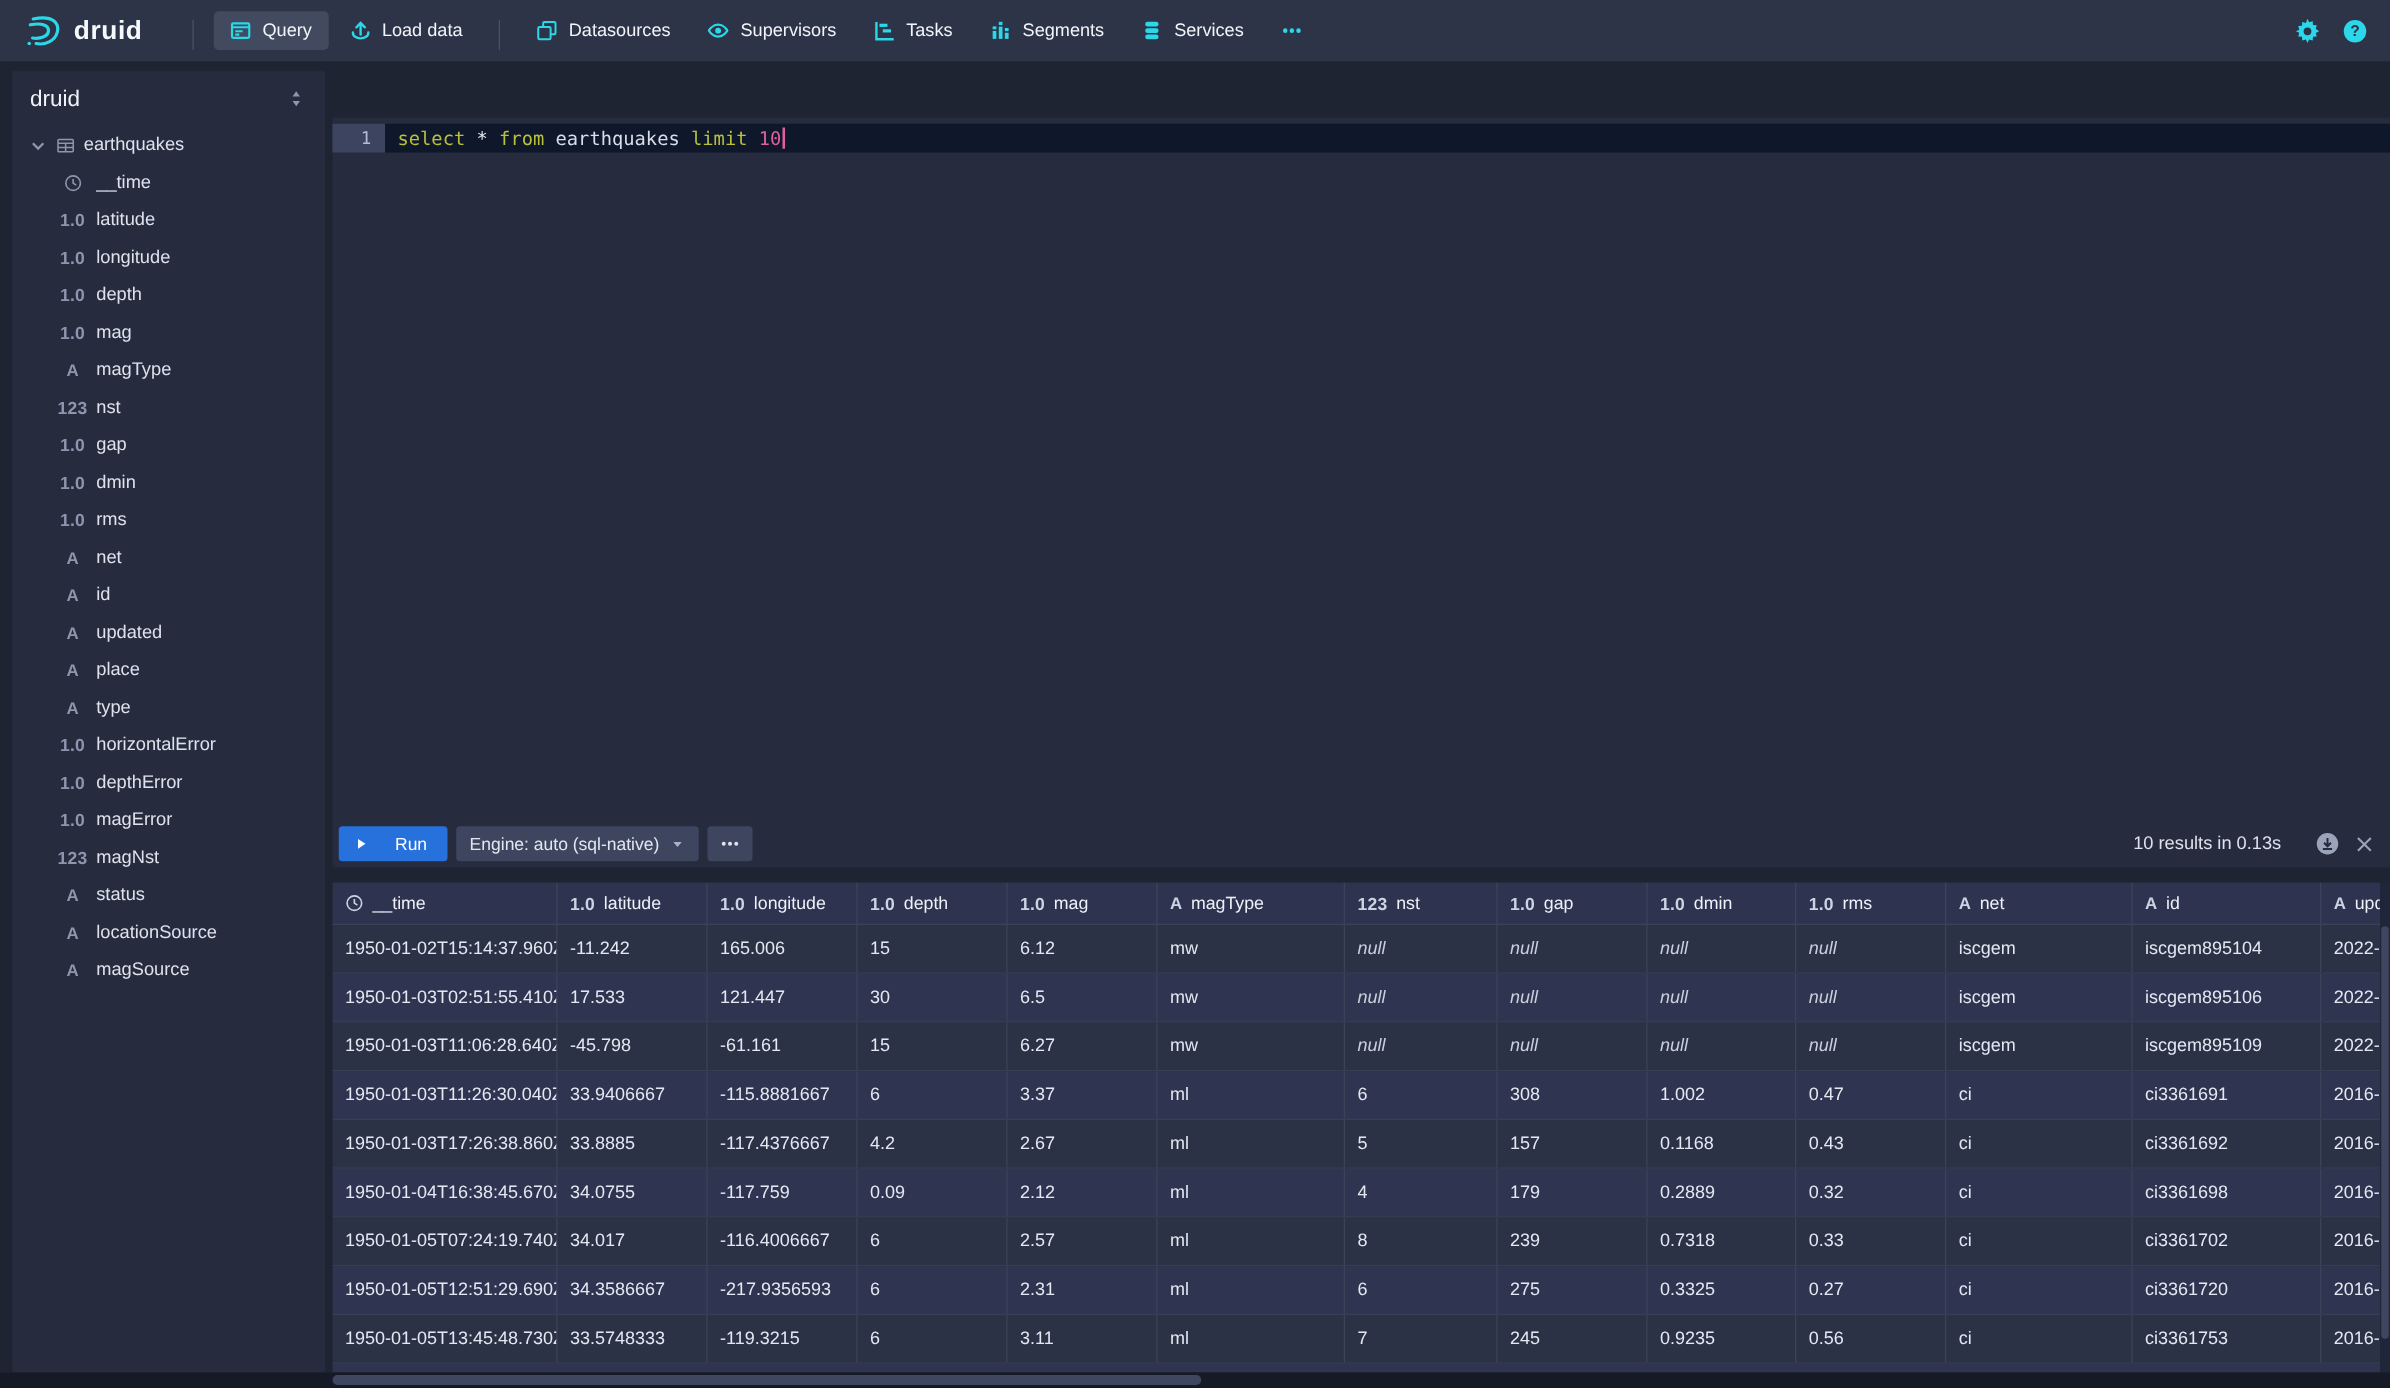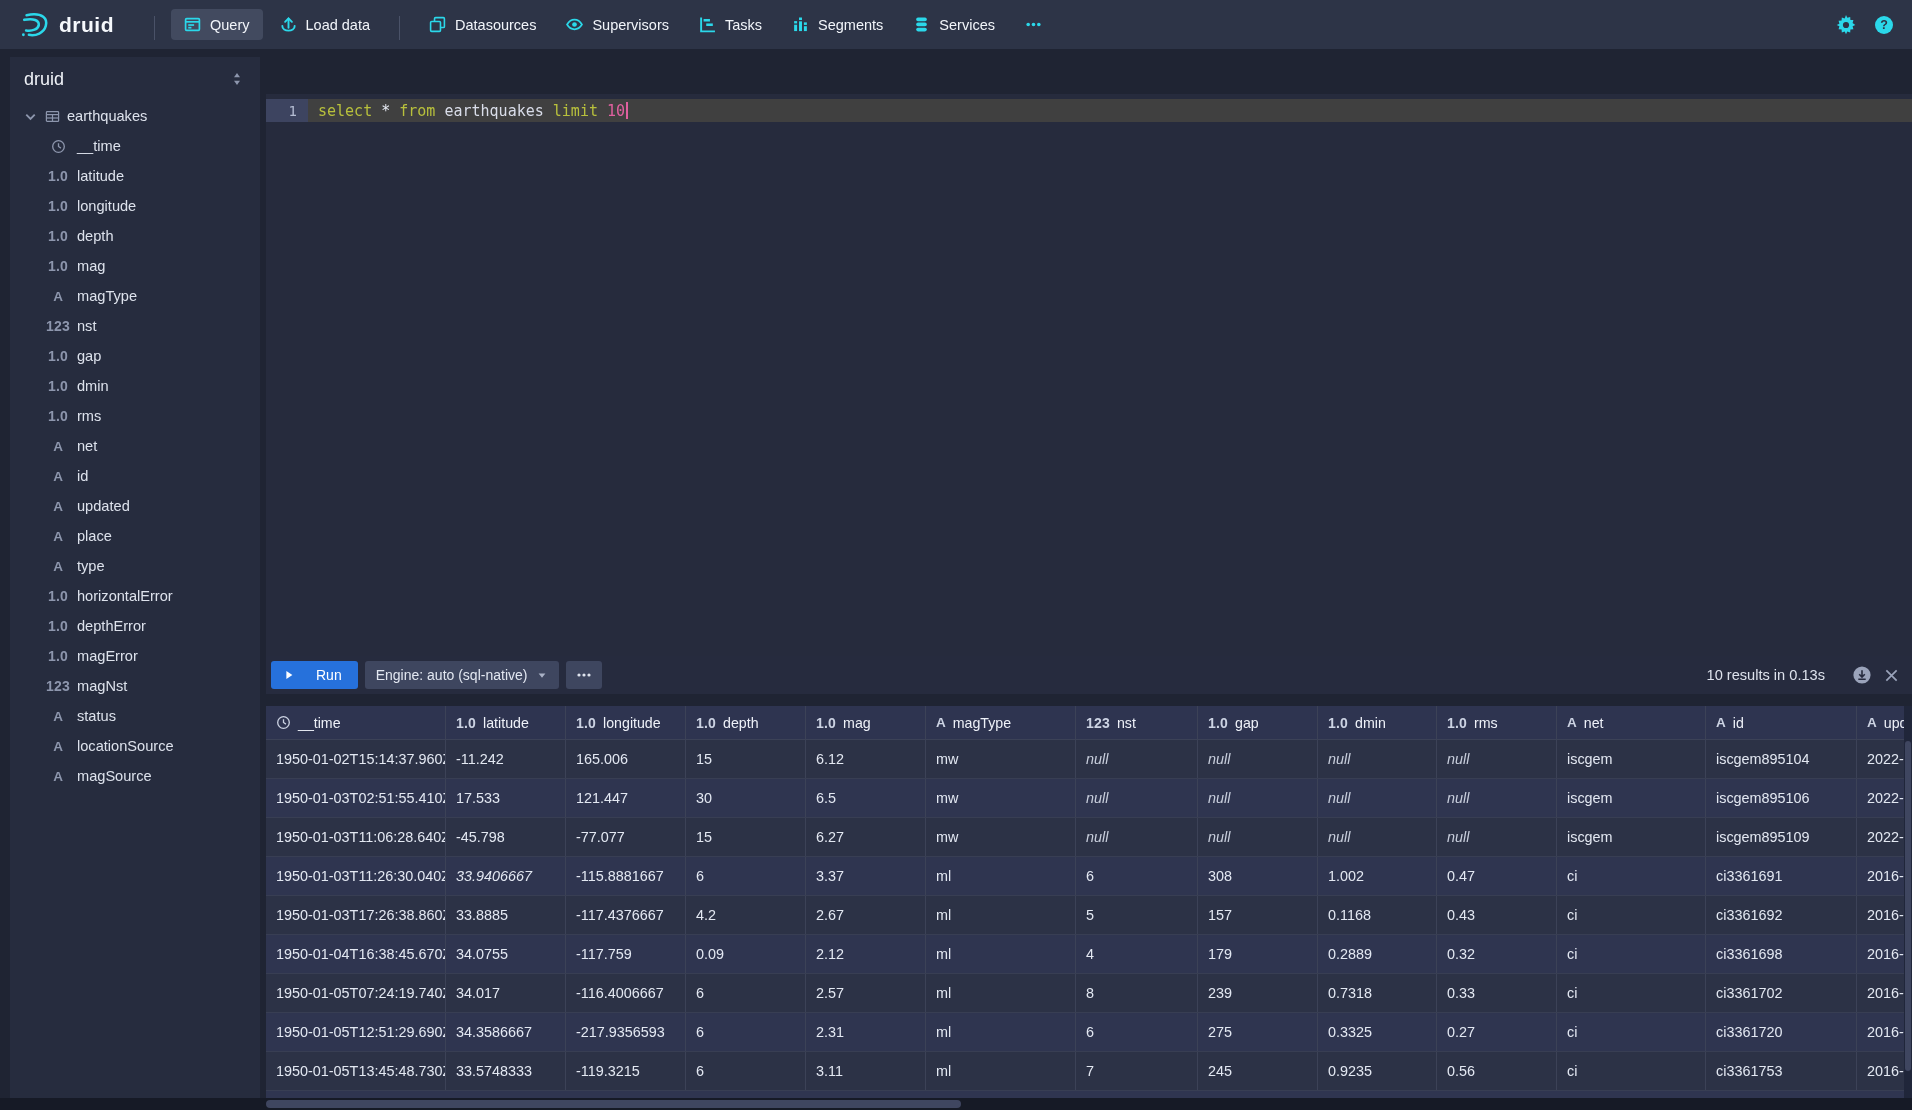--- a/index.html
+++ b/index.html
@@ -77,21 +77,21 @@
 
   
   .editor { position:absolute; left:266px; top:94px; right:0; height:562px; background:#262b3d; }
   .editor-line { position:absolute; left:0; top:5px; right:0; height:23px; display:flex; }
   .gutter {
     width:42px; background:#3d4460; color:#b4bcd2; flex:none;
     font-family:"DejaVu Sans Mono", monospace; font-size:14px;
     display:flex; align-items:center; justify-content:flex-end; padding-right:11px;
   }
   .code-area {
-    flex:1; background:#404040; display:flex; align-items:center; padding-left:10px;
+    flex:1; background:#0f172a; display:flex; align-items:center; padding-left:10px;
     font-family:"DejaVu Sans Mono", monospace; font-size:15px; white-space:pre;
   }
   .tok-kw { color:#b8c03c; }
   .tok-op { color:#e8ecf5; }
   .tok-id { color:#d9dde9; }
   .tok-num { color:#e0609f; }
   .caret { display:inline-block; width:2px; height:17px; background:#e0609f; margin-left:1px; vertical-align:middle; }
 
   
   .runbar {
@@ -597,35 +597,35 @@
           <div class="td null-val" style="width: 120px;">null</div>
           <div class="td null-val" style="width: 119px;">null</div>
           <div class="td null-val" style="width: 120px;">null</div>
           <div class="td" style="width: 149px;">iscgem</div>
           <div class="td" style="width: 151px;">iscgem895106</div>
           <div class="td" style="width: 160px;">2022-0</div>
         </div>
         <div class="tbl-row odd">
           <div class="td" style="width: 180px;">1950-01-03T11:06:28.640Z</div>
           <div class="td" style="width: 120px;">-45.798</div>
-          <div class="td" style="width: 120px;">-77.077</div>
+          <div class="td" style="width: 120px;">-61.161</div>
           <div class="td" style="width: 120px;">15</div>
           <div class="td" style="width: 120px;">6.27</div>
           <div class="td" style="width: 150px;">mw</div>
           <div class="td null-val" style="width: 122px;">null</div>
           <div class="td null-val" style="width: 120px;">null</div>
           <div class="td null-val" style="width: 119px;">null</div>
           <div class="td null-val" style="width: 120px;">null</div>
           <div class="td" style="width: 149px;">iscgem</div>
           <div class="td" style="width: 151px;">iscgem895109</div>
           <div class="td" style="width: 160px;">2022-0</div>
         </div>
         <div class="tbl-row even">
           <div class="td" style="width: 180px;">1950-01-03T11:26:30.040Z</div>
-          <div class="td" style="width: 120px; font-style: italic;">33.9406667</div>
+          <div class="td" style="width: 120px;">33.9406667</div>
           <div class="td" style="width: 120px;">-115.8881667</div>
           <div class="td" style="width: 120px;">6</div>
           <div class="td" style="width: 120px;">3.37</div>
           <div class="td" style="width: 150px;">ml</div>
           <div class="td" style="width: 122px;">6</div>
           <div class="td" style="width: 120px;">308</div>
           <div class="td" style="width: 119px;">1.002</div>
           <div class="td" style="width: 120px;">0.47</div>
           <div class="td" style="width: 149px;">ci</div>
           <div class="td" style="width: 151px;">ci3361691</div>

